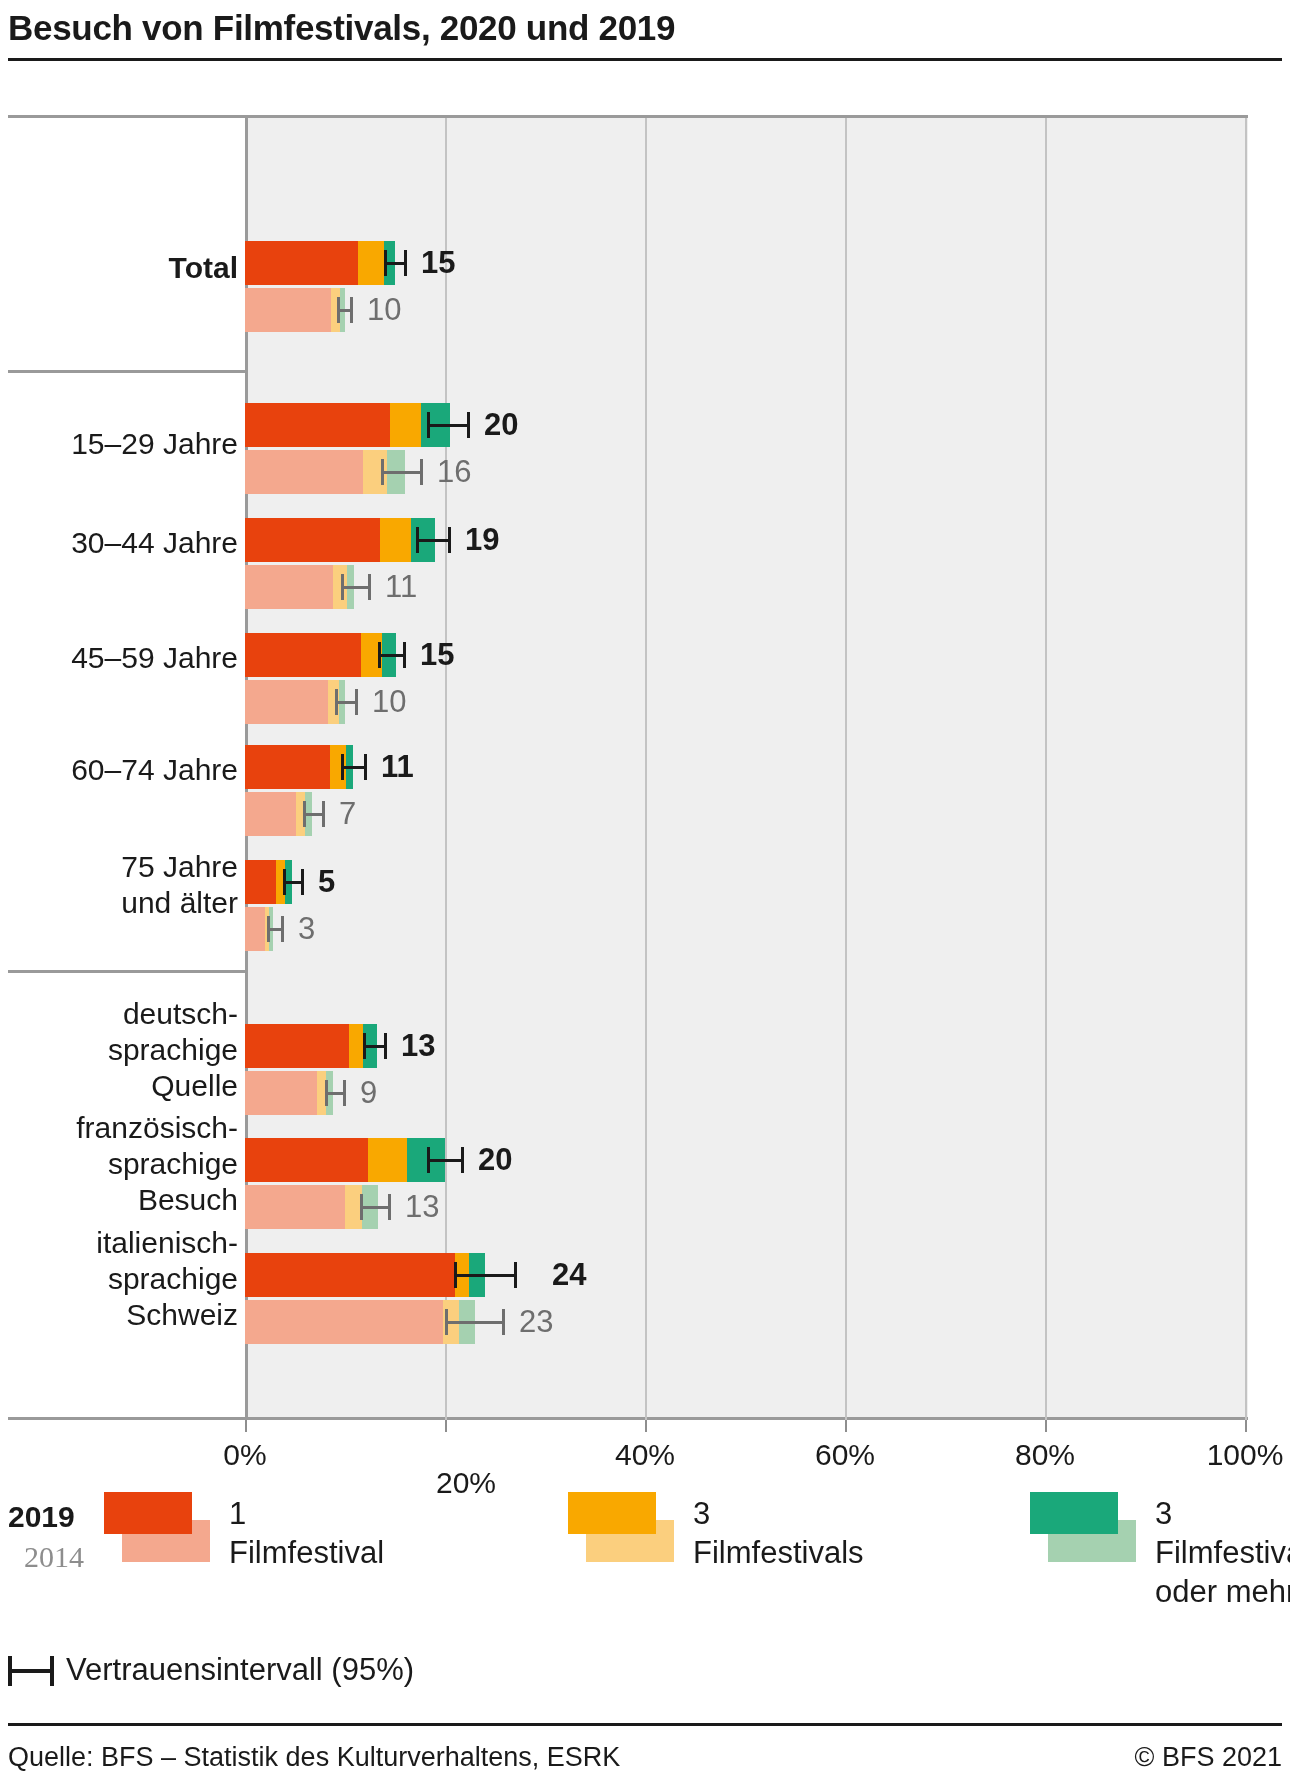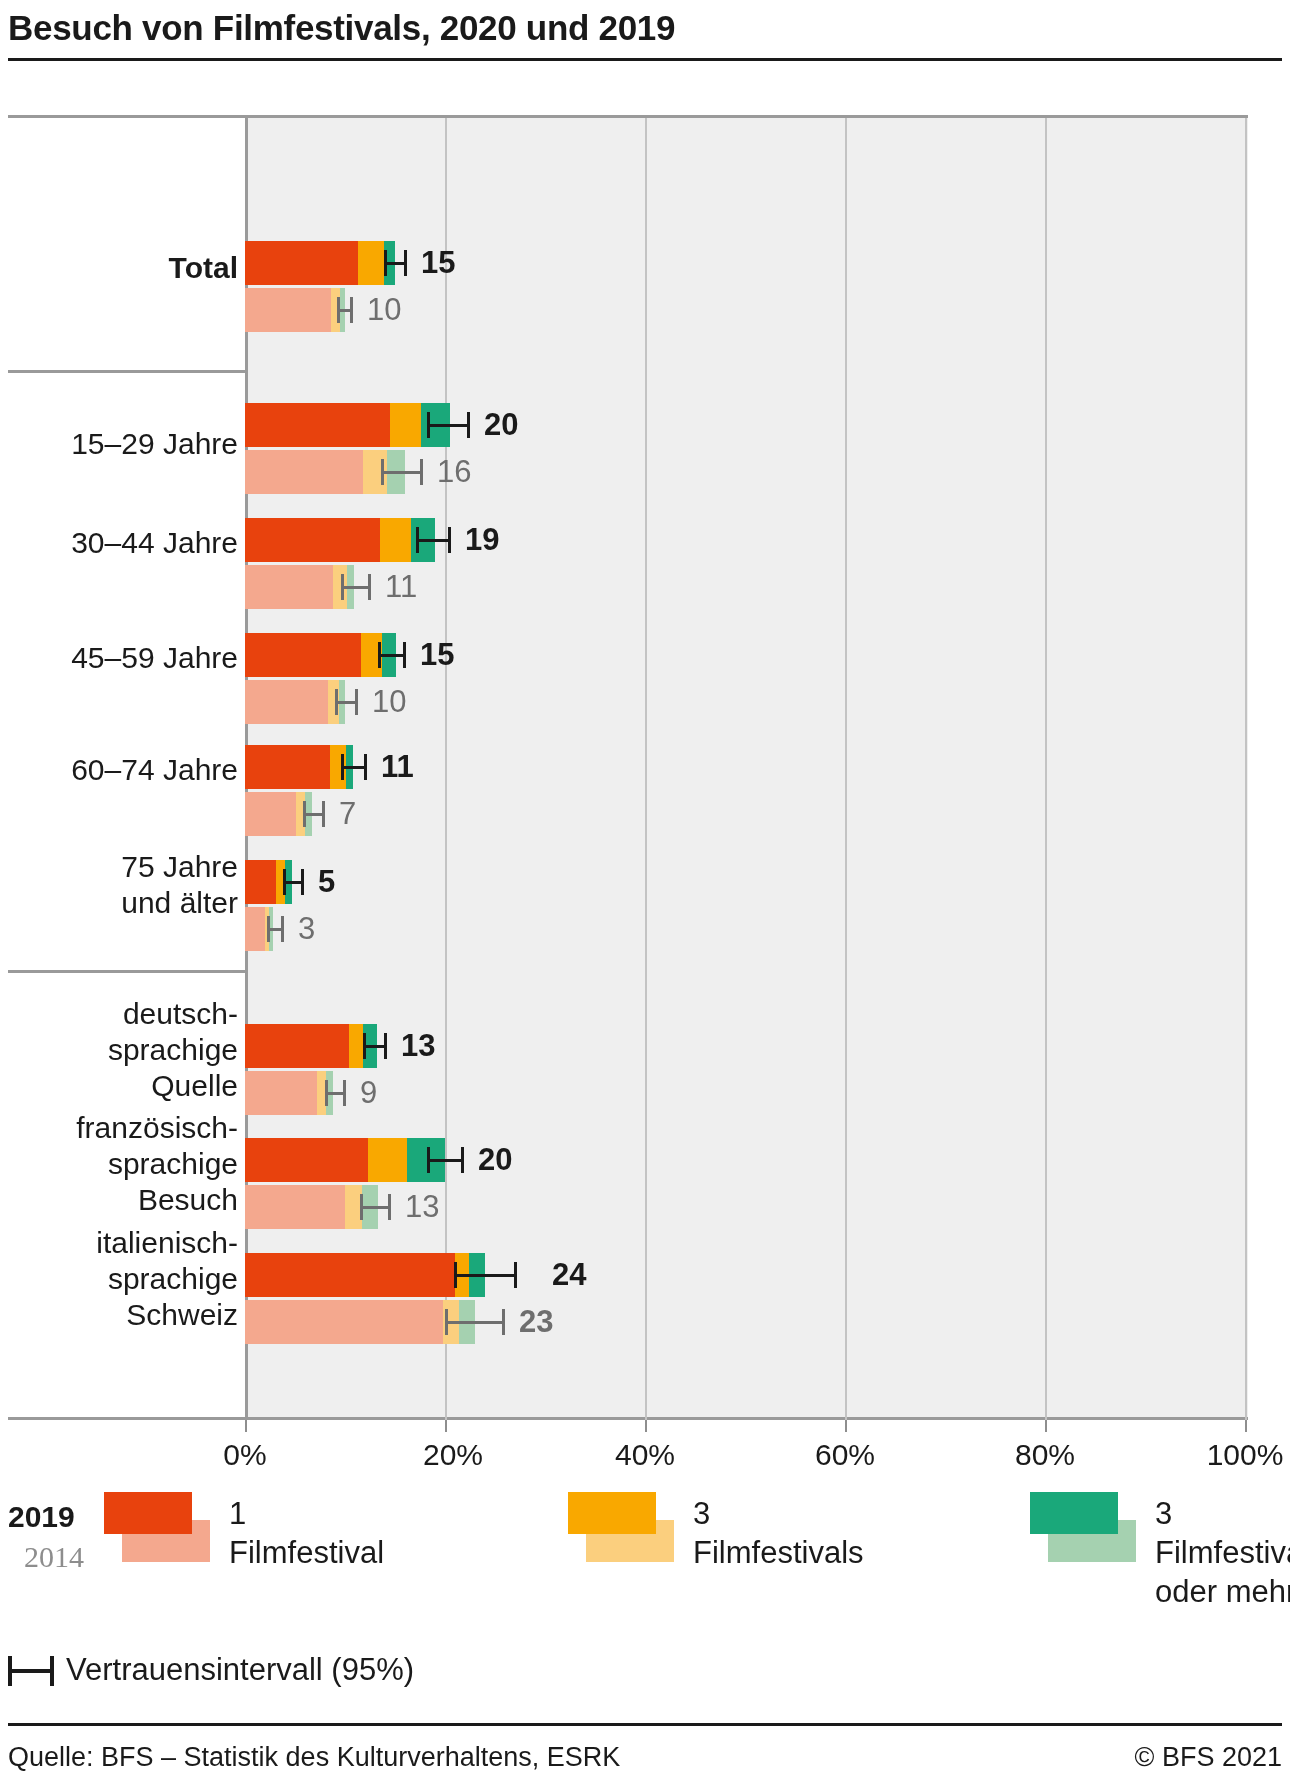--- a/index.html
+++ b/index.html
@@ -296,21 +296,21 @@
     </div>
   <div id="separators">
       <div class="group-rule" style="top: 7px; width: 1240px;"></div>
       <div class="group-rule" style="top: 262px; width: 240px;"></div>
       <div class="group-rule" style="top: 862px; width: 240px;"></div>
     </div>
   <div id="ticks">
       <div class="tickmark" style="left: 237px;"></div>
       <div class="ticklabel" style="left: 237px;">0%</div>
       <div class="tickmark" style="left: 437px;"></div>
-      <div class="ticklabel" style="left: 445px;">20%</div>
+      <div class="ticklabel" style="left: 458px; margin-top: 28px;">20%</div>
       <div class="tickmark" style="left: 637px;"></div>
       <div class="ticklabel" style="left: 637px;">40%</div>
       <div class="tickmark" style="left: 837px;"></div>
       <div class="ticklabel" style="left: 837px;">60%</div>
       <div class="tickmark" style="left: 1037px;"></div>
       <div class="ticklabel" style="left: 1037px;">80%</div>
       <div class="tickmark" style="left: 1237px;"></div>
       <div class="ticklabel" style="left: 1237px;">100%</div>
     </div>
   <div id="cat-labels">
@@ -522,21 +522,21 @@
       <div class="bar y2014" style="left: 237px; top: 1192px; width: 230px;">
         <div class="seg c1-2014" style="left: 0px; width: 198px;"></div>
         <div class="seg c2-2014" style="left: 198px; width: 16px;"></div>
         <div class="seg c3-2014" style="left: 214px; width: 16px;"></div>
       </div>
       <div class="errbar e2014" style="left: 437px; width: 60px; top: 1201px;">
         <div class="line"></div>
         <div class="cap l"></div>
         <div class="cap r"></div>
       </div>
-      <div class="vlabel v2014" style="left: 511px; top: 1214px; font-weight: bold;">23</div>
+      <div class="vlabel v2014" style="left: 511px; top: 1214px;">23</div>
     </div>
 </div>
 
 <div id="legend">
   <div id="year-2019">2019</div>
   <div id="year-2014">2014</div>
   <div id="legend-entries">
       <div class="legend-entry" style="left: 96px; top: 0px;">
         <div class="sw-bot" style="background: rgb(244, 168, 142);"></div>
         <div class="sw-top" style="background: rgb(232, 66, 13);"></div>

